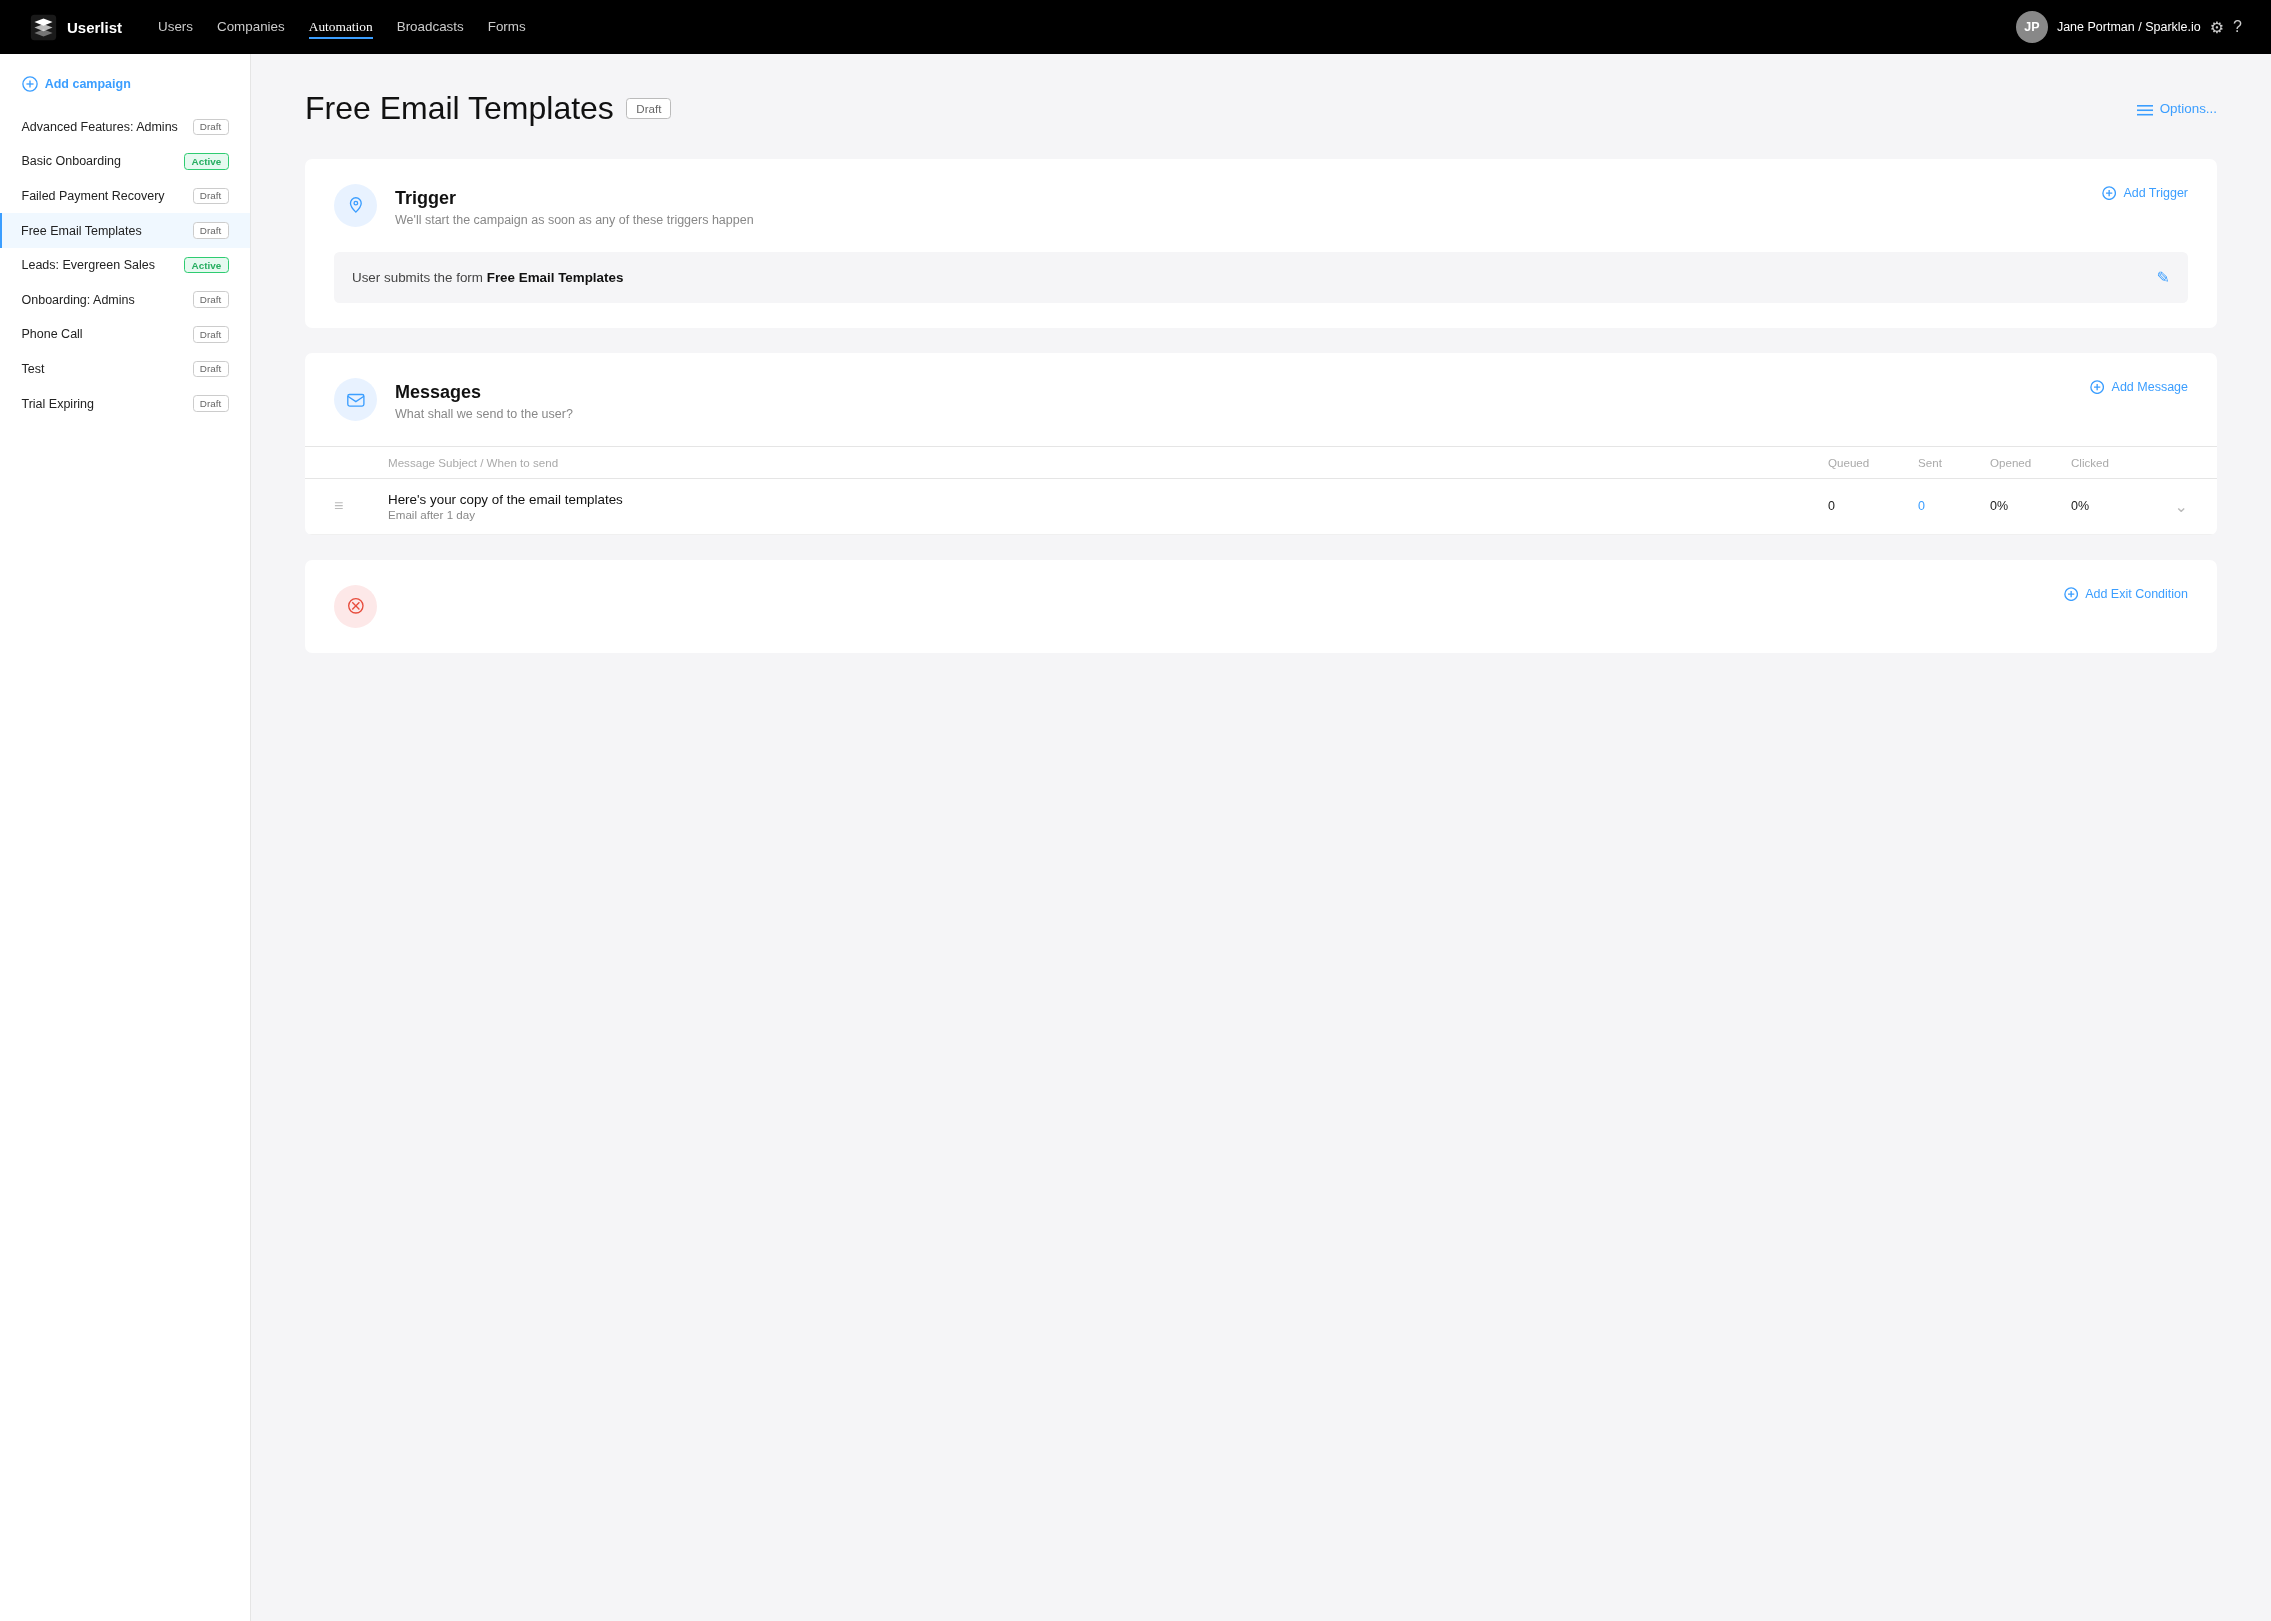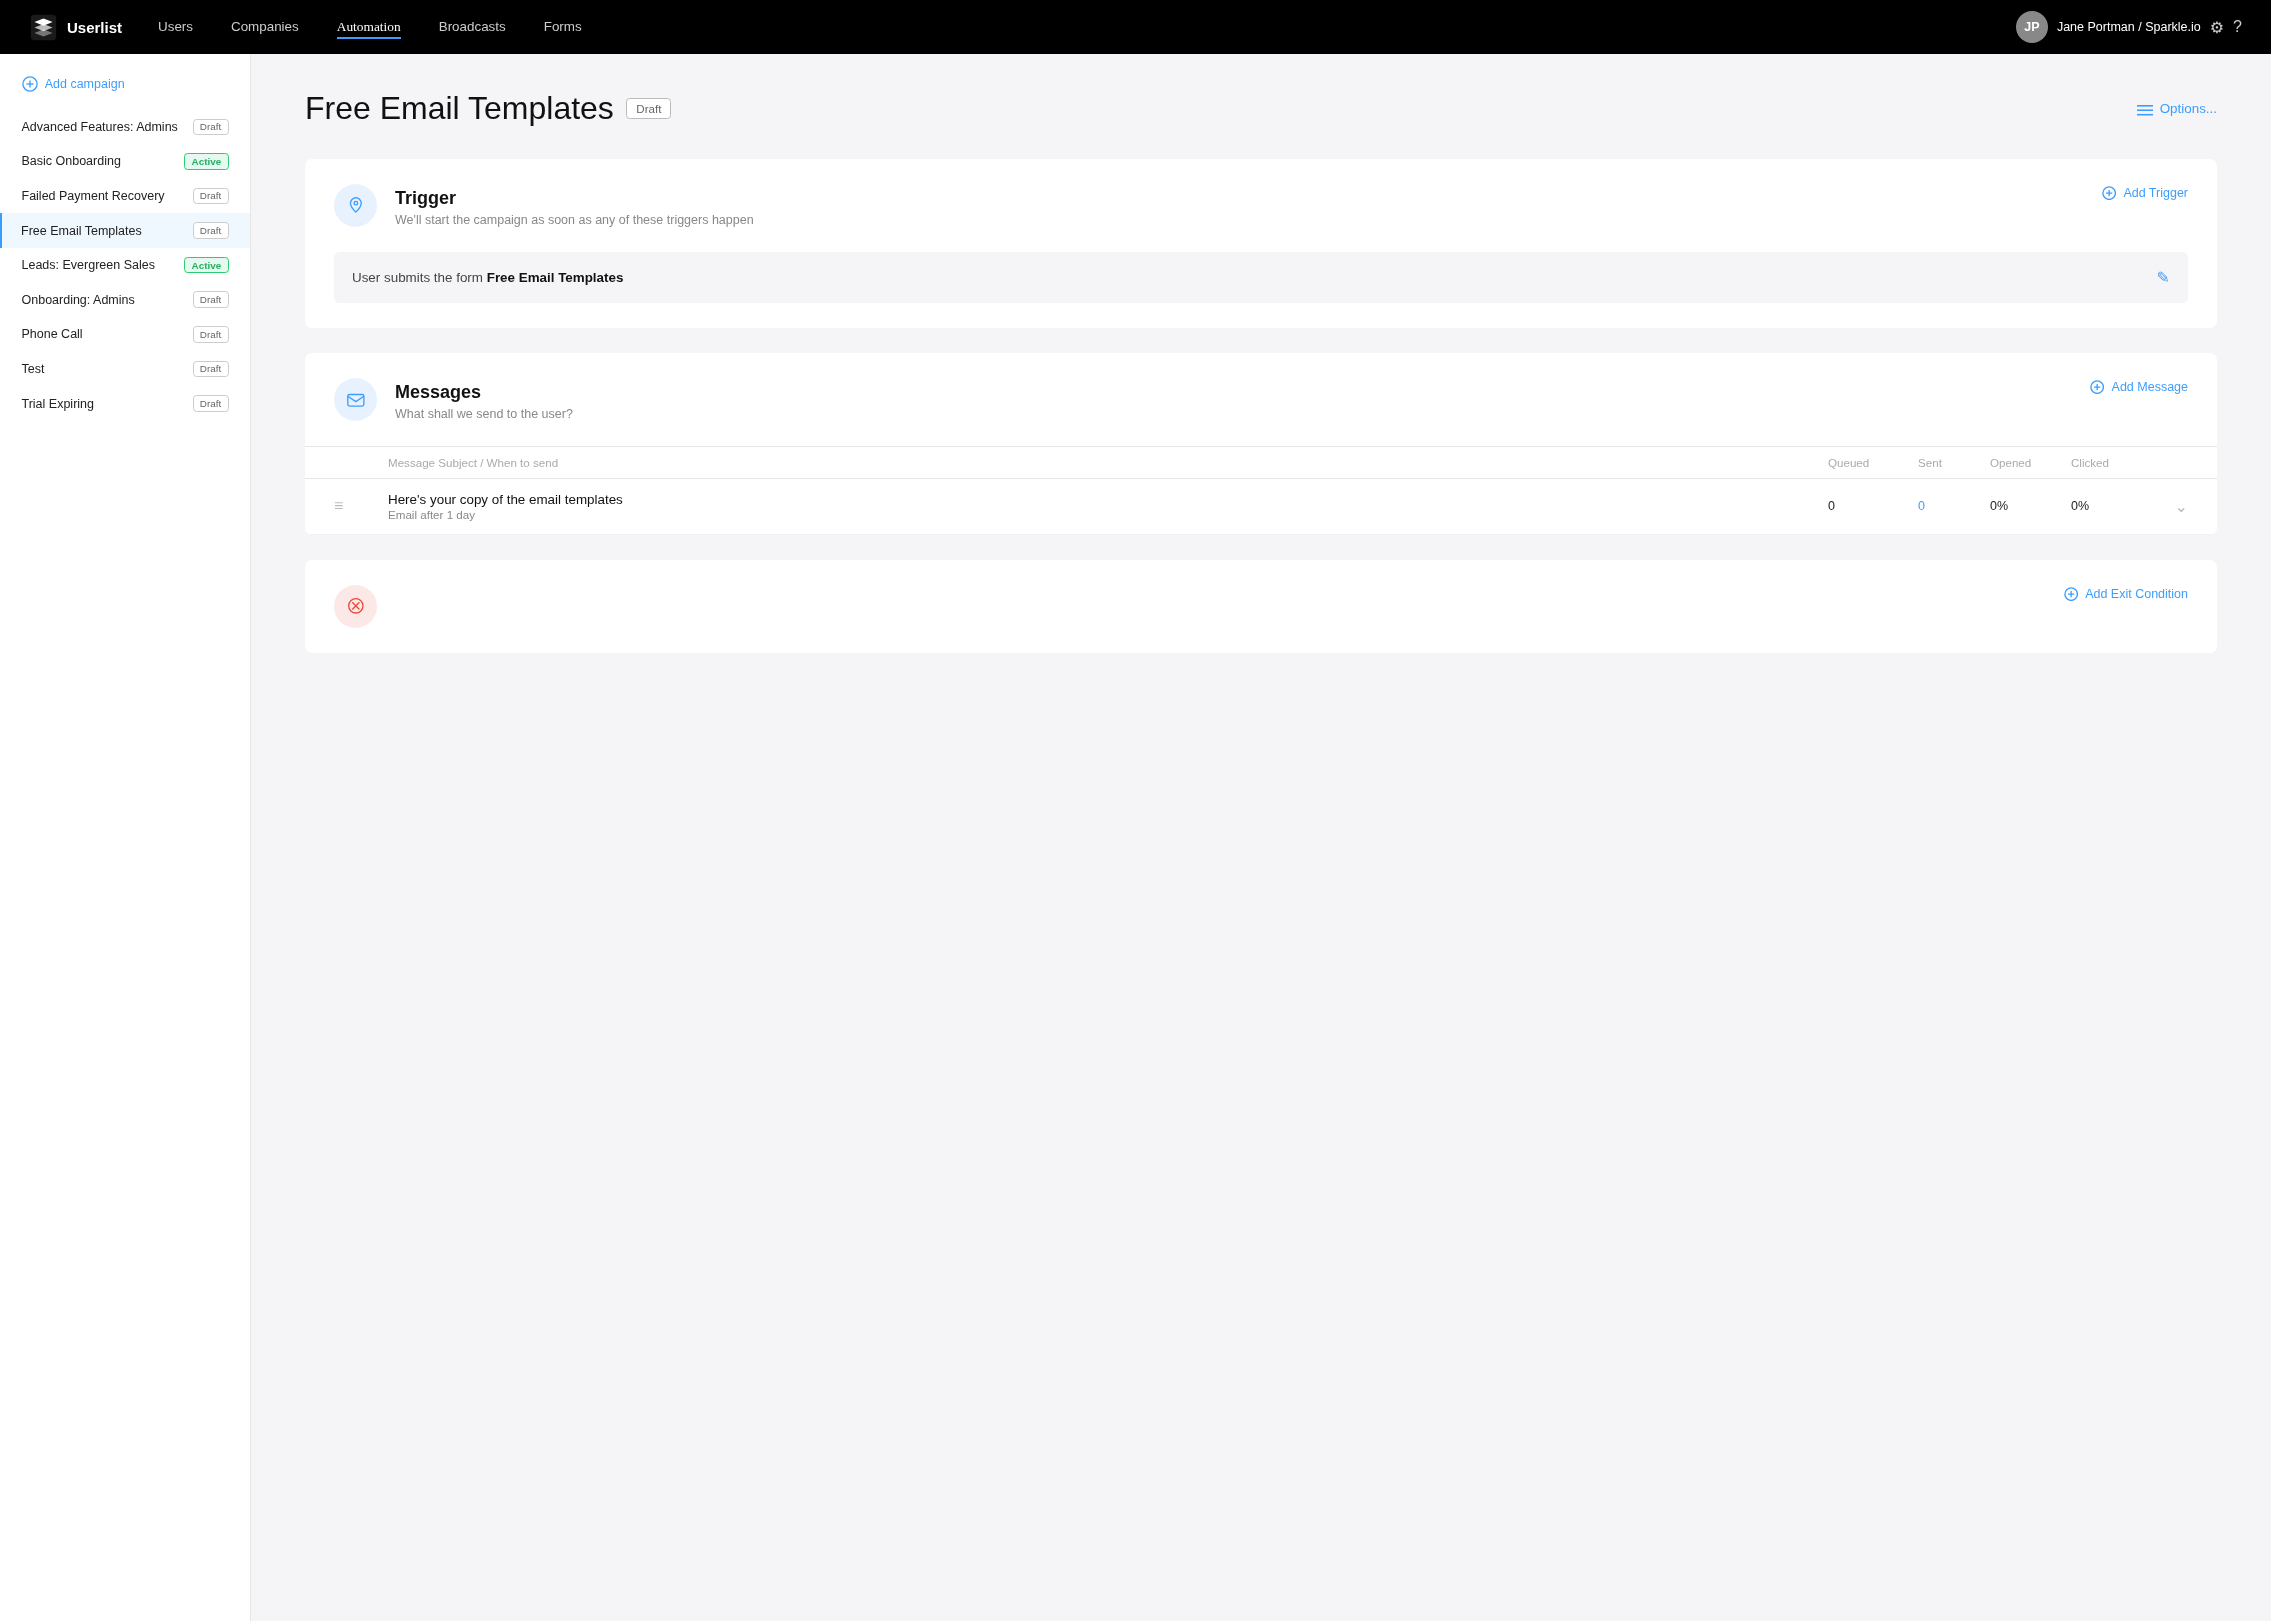--- a/index.html
+++ b/index.html
@@ -18,21 +18,21 @@
       display: flex;
       align-items: center;
       gap: 9px;
       color: #fff;
       font-weight: 600;
       font-size: 15px;
     }
     .nav-logo svg { width: 29px; height: 29px; }
     .nav-links {
       display: flex;
-      gap: 38px;
+      gap: 24px;
       flex: 1;
     }
     .nav-link {
       color: #ccc;
       font-size: 13.4px;
       text-decoration: none;
       padding: 3.6px 0;
       cursor: pointer;
     }
     .nav-link.active {
@@ -75,21 +75,21 @@
       overflow-y: auto;
     }
     .sidebar-add {
       display: flex;
       align-items: center;
       gap: 7.2px;
       color: #3b9eff;
       font-size: 12.5px;
       cursor: pointer;
       padding: 0 21.5px 18px 21.5px;
-      font-weight: 400;
+      font-weight: 700;
     }
     .sidebar-item {
       display: flex;
       align-items: center;
       justify-content: space-between;
       padding: 9px 21.5px;
       cursor: pointer;
       font-size: 12.5px;
       color: #222;
     }

